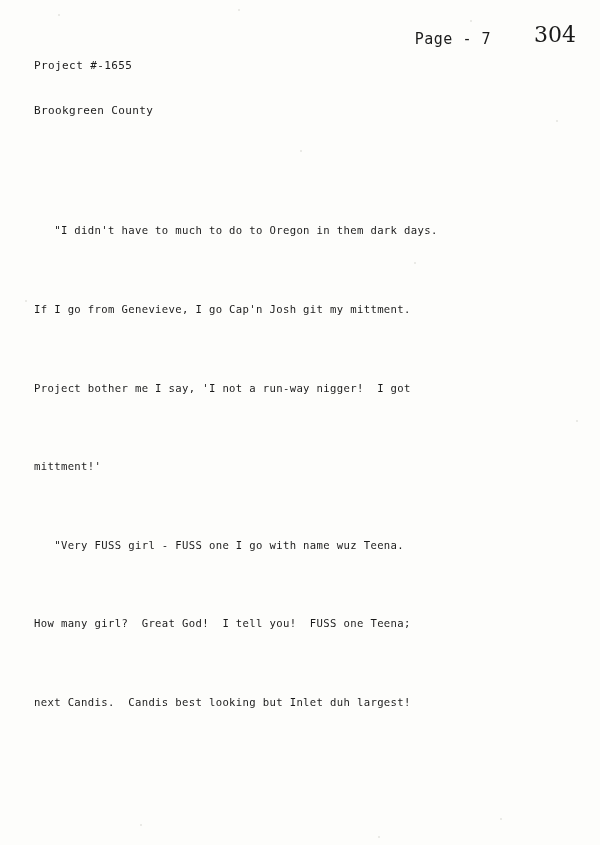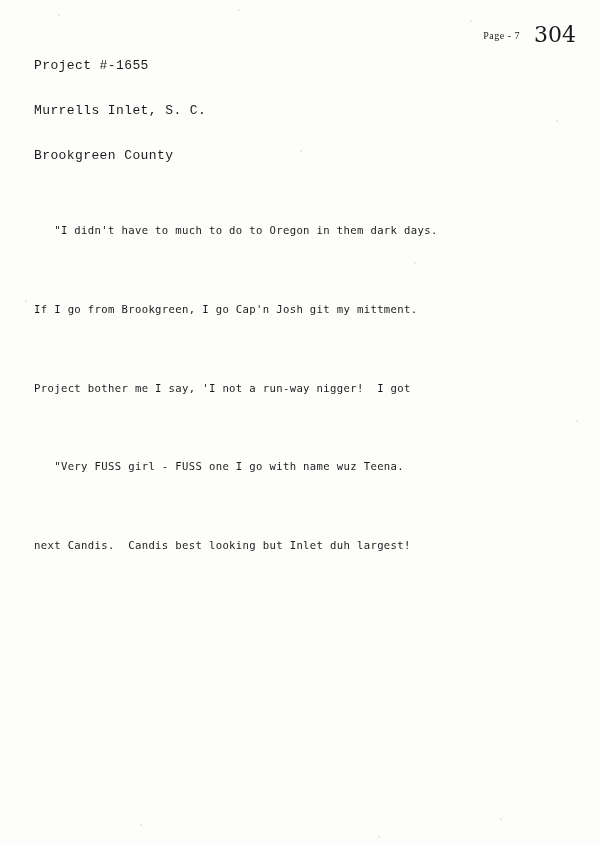--- a/index.html
+++ b/index.html
@@ -32,47 +32,46 @@
     top: 28px;
     left: 34px;
     right: 24px;
   }
   .header-inner {
     display: flex;
     justify-content: space-between;
     align-items: flex-start;
   }
   .addr-block {
-    font-size: 13px;
+    font-size: 11px;
     line-height: 15px;
     letter-spacing: .4px;
     white-space: pre;
-    font-family: Liberation Mono, monospace;
   }
   .addr-line {
     display: block;
   }
   .page-meta {
     display: flex;
     align-items: flex-start;
     gap: 14px;
     padding-top: 2px;
   }
   .page-label {
-    font-size: 10px;
+    font-size: 15px;
     letter-spacing: .5px;
-    font-family: Liberation Serif, serif;
   }
   .page-number-hand {
     font-family: "DejaVu Serif", "Liberation Serif", serif;
     font-size: 22px;
     line-height: 18px;
     color: #1a1a1a;
     position: relative;
     top: -4px;
+    margin-left: 29px;
   }
   .body-text {
     position: absolute;
     top: 165px;
     left: 34px;
     width: 520px;
     font-size: 10.6px;
     line-height: 26.2px;
     letter-spacing: .35px;
     white-space: pre;
@@ -96,35 +95,36 @@
   <div class="speck" style="left:140px; top:824px; width:2px; height:2px;"></div>
   <div class="speck" style="left:378px; top:836px; width:2px; height:2px;"></div>
   <div class="speck" style="left:500px; top:818px; width:2px; height:2px;"></div>
   <div class="speck" style="left:300px; top:150px; width:2px; height:2px;"></div>
   <div class="speck" style="left:414px; top:262px; width:2px; height:2px;"></div>
 
   <div class="header">
     <div class="header-inner">
       <div class="addr-block">
         <span class="addr-line">Project #-1655</span>
-        <span class="addr-line">Murrells Inlet, S. C.</span>
         <span class="addr-line">Brookgreen County</span>
       </div>
       <div class="page-meta">
         <span class="page-label">Page - 7</span>
         <span class="page-number-hand">304</span>
       </div>
     </div>
   </div>
 
   <div class="body-text">
     <span class="body-line">   "I didn't have to much to do to Oregon in them dark days.</span>
-    <span class="body-line">If I go from Brookgreen, I go Cap'n Josh git my mittment.</span>
+    <span class="body-line">If I go from Genevieve, I go Cap'n Josh git my mittment.</span>
     <span class="body-line">Project bother me I say, 'I not a run-way nigger!  I got</span>
+    <span class="body-line">mittment!'</span>
     <span class="body-line">   "Very FUSS girl - FUSS one I go with name wuz Teena.</span>
+    <span class="body-line">How many girl?  Great God!  I tell you!  FUSS one Teena;</span>
     <span class="body-line">next Candis.  Candis best looking but Inlet duh largest!</span>
     
     
     
     
     
     
     
     
     

